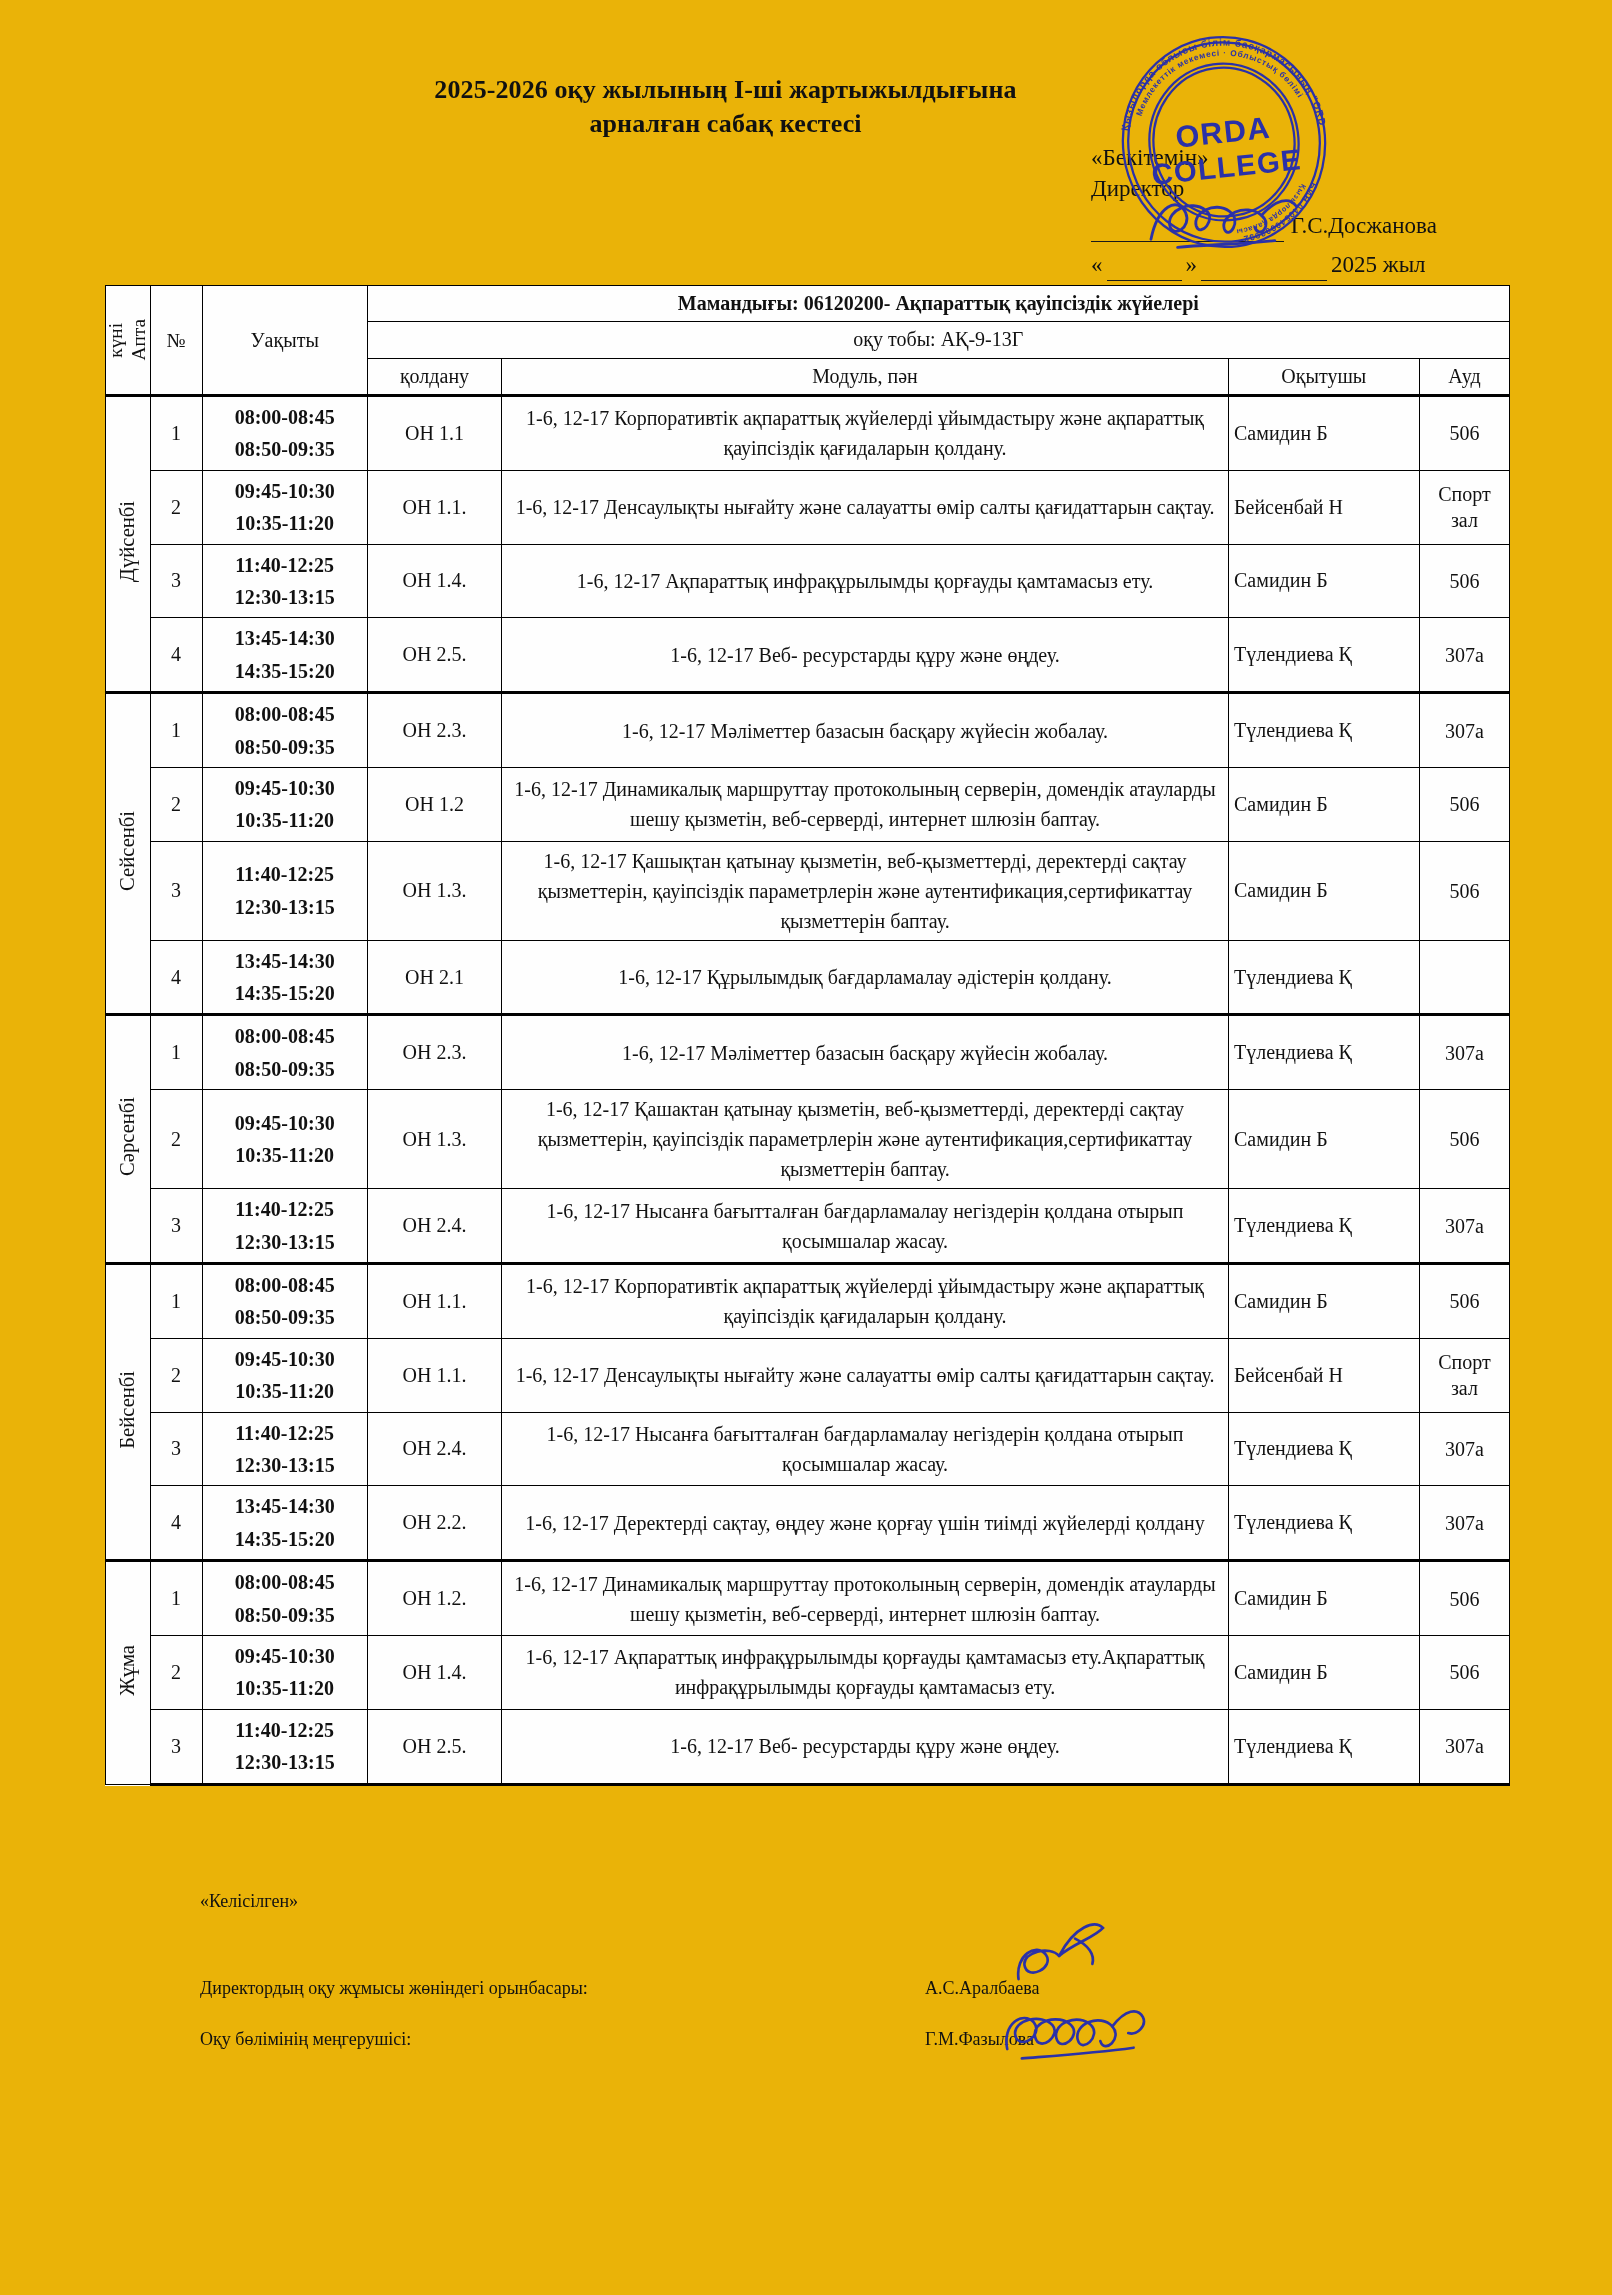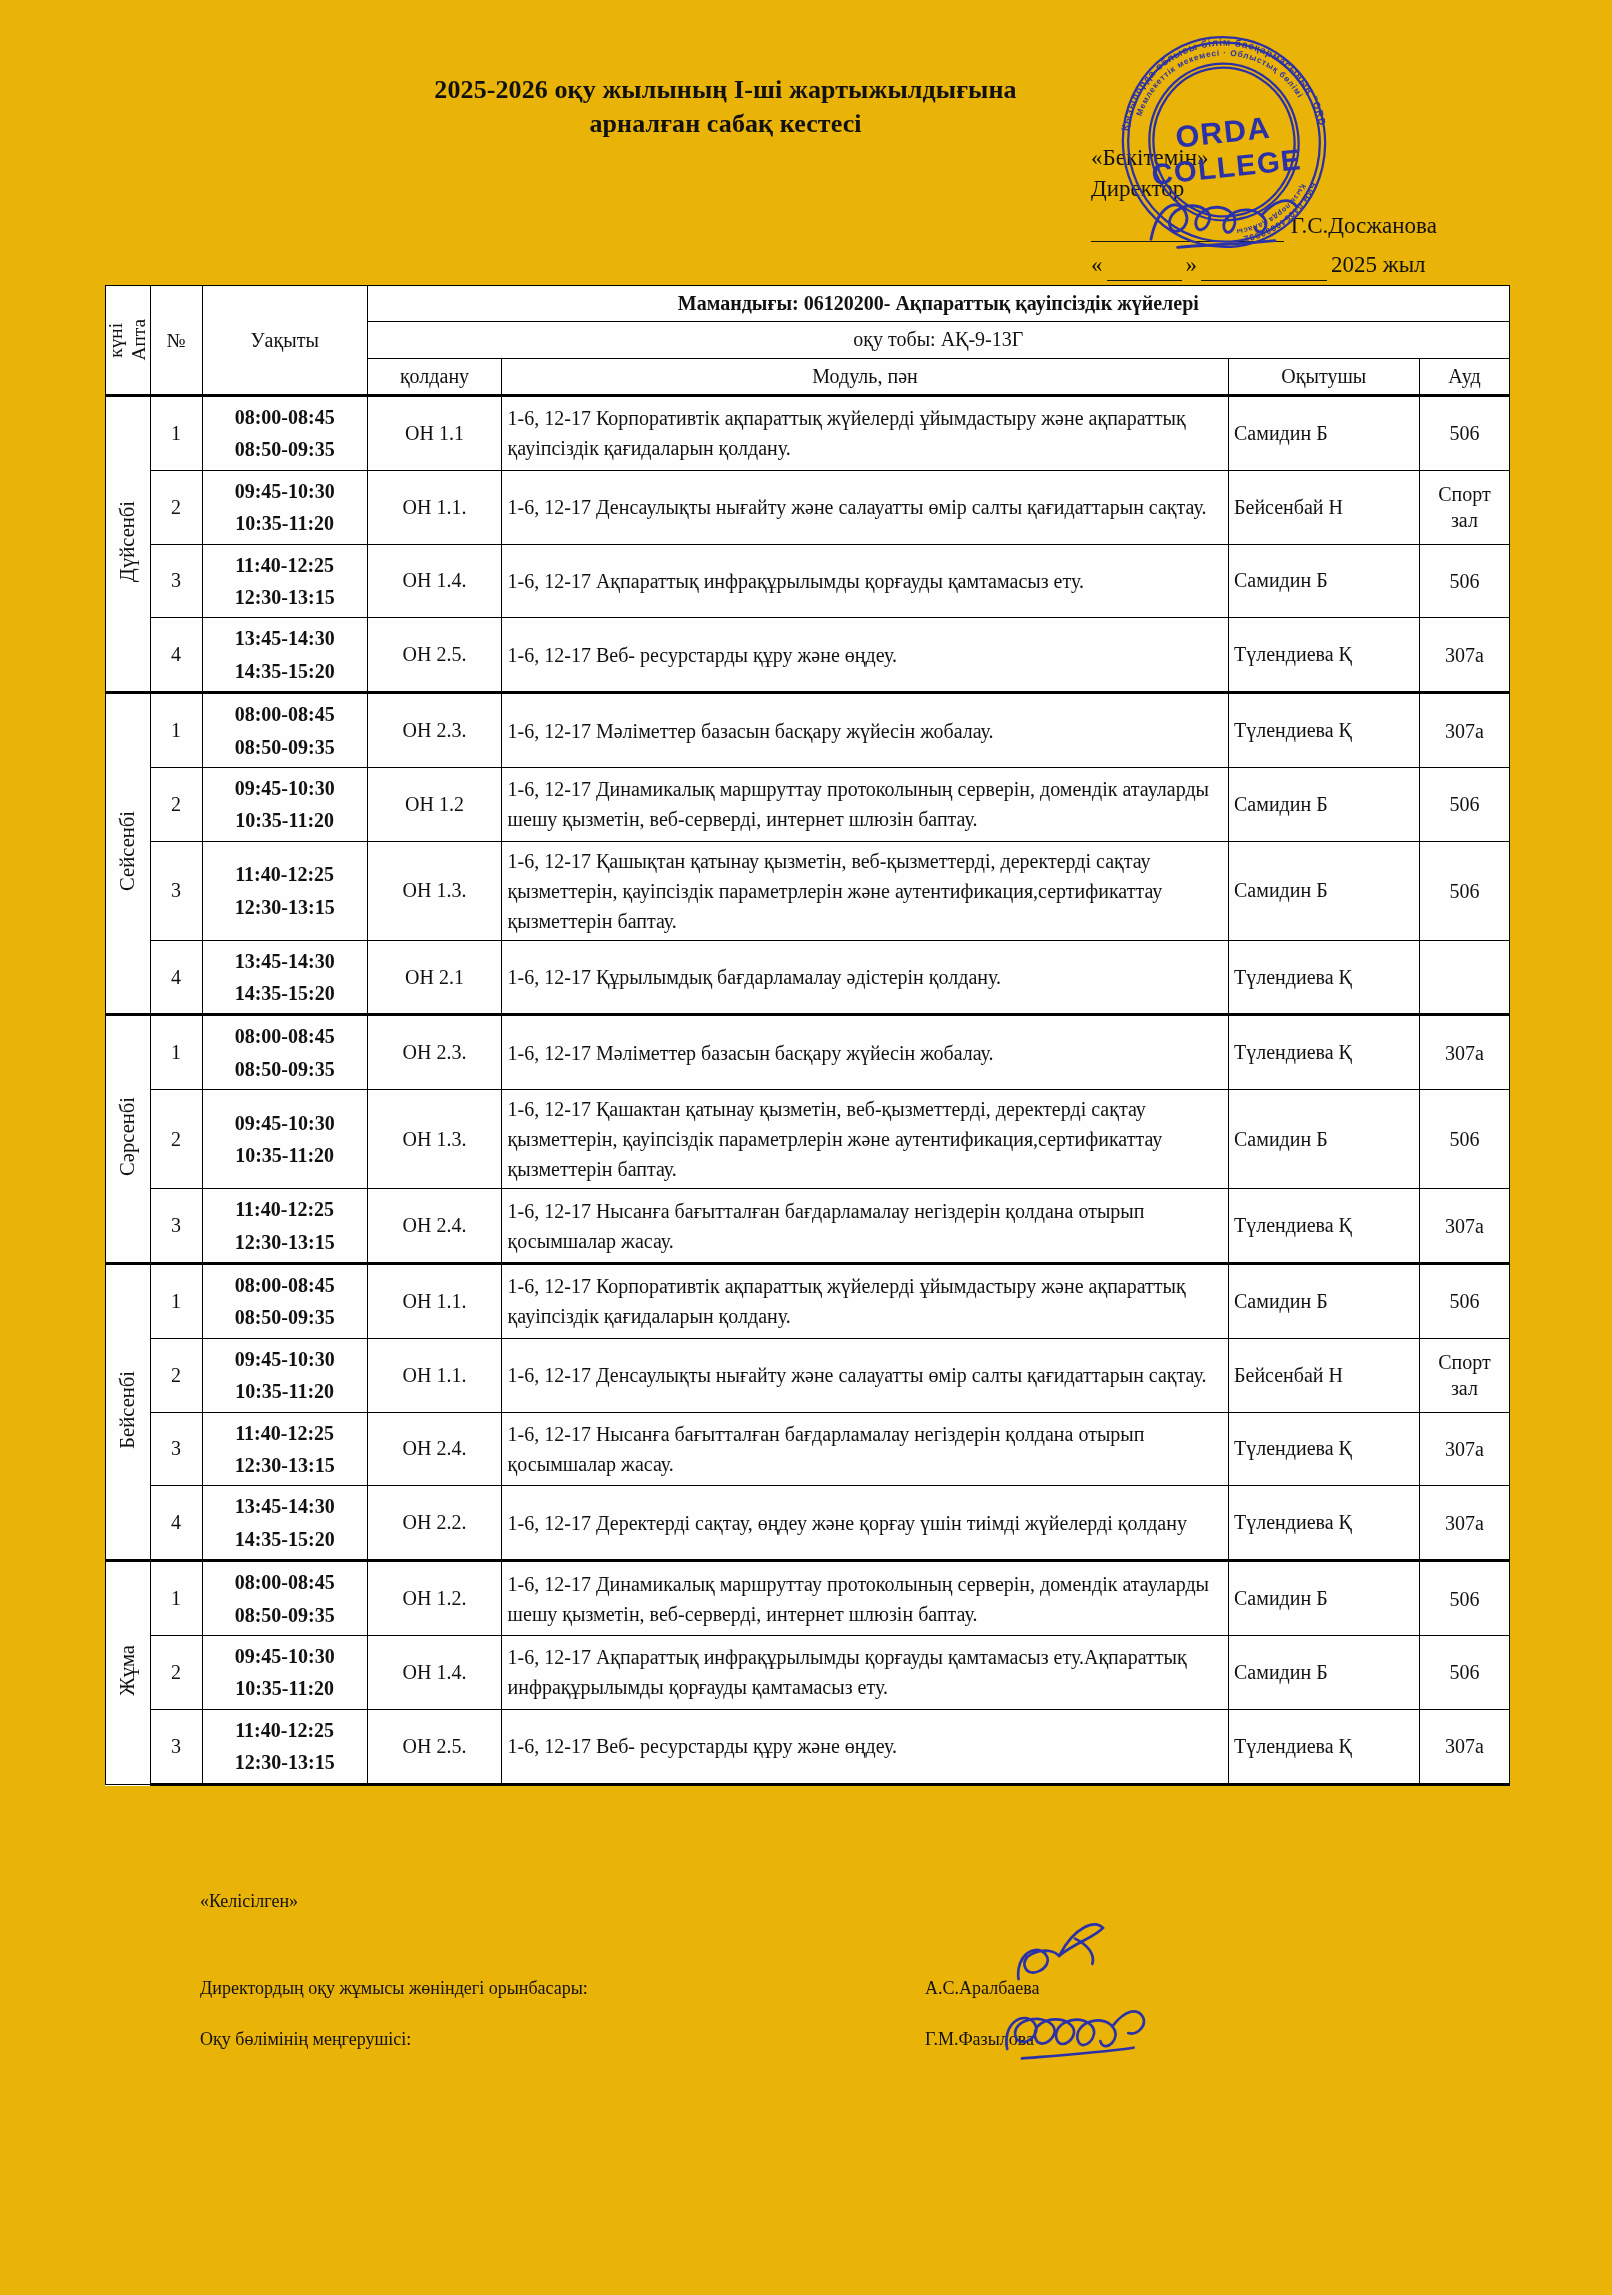--- a/index.html
+++ b/index.html
@@ -91,21 +91,21 @@
     writing-mode:vertical-rl;transform:rotate(180deg);
     font-size:19.3px;
   }
 
   td.daycell{padding:1.3px;text-align:center;}
   td.daycell .vert{font-size:20.6px;display:inline-block;}
 
   td.no{text-align:center;font-size:20.6px;}
   td.time{text-align:center;font-weight:bold;font-size:19.6px;line-height:1.62;white-space:nowrap;}
   td.idx{text-align:center;font-size:20px;white-space:nowrap;}
-  td.mod{text-align:left;font-size:20px;line-height:1.50;}
+  td.mod{text-align:center;font-size:20px;line-height:1.50;}
   td.tea{text-align:left;font-size:20px;padding-left:10.6px;white-space:nowrap;}
   td.aud{text-align:center;font-size:20px;padding-left:8px;line-height:1.30;}
 
   tr.blockend > td{border-bottom:3px solid #000;}
   tr.blockstart > td{border-top:3px solid #000;}
 
   
   .footer{
     position:absolute;left:200px;top:1890px;width:1231px;
     font-size:18px;line-height:1.30;

